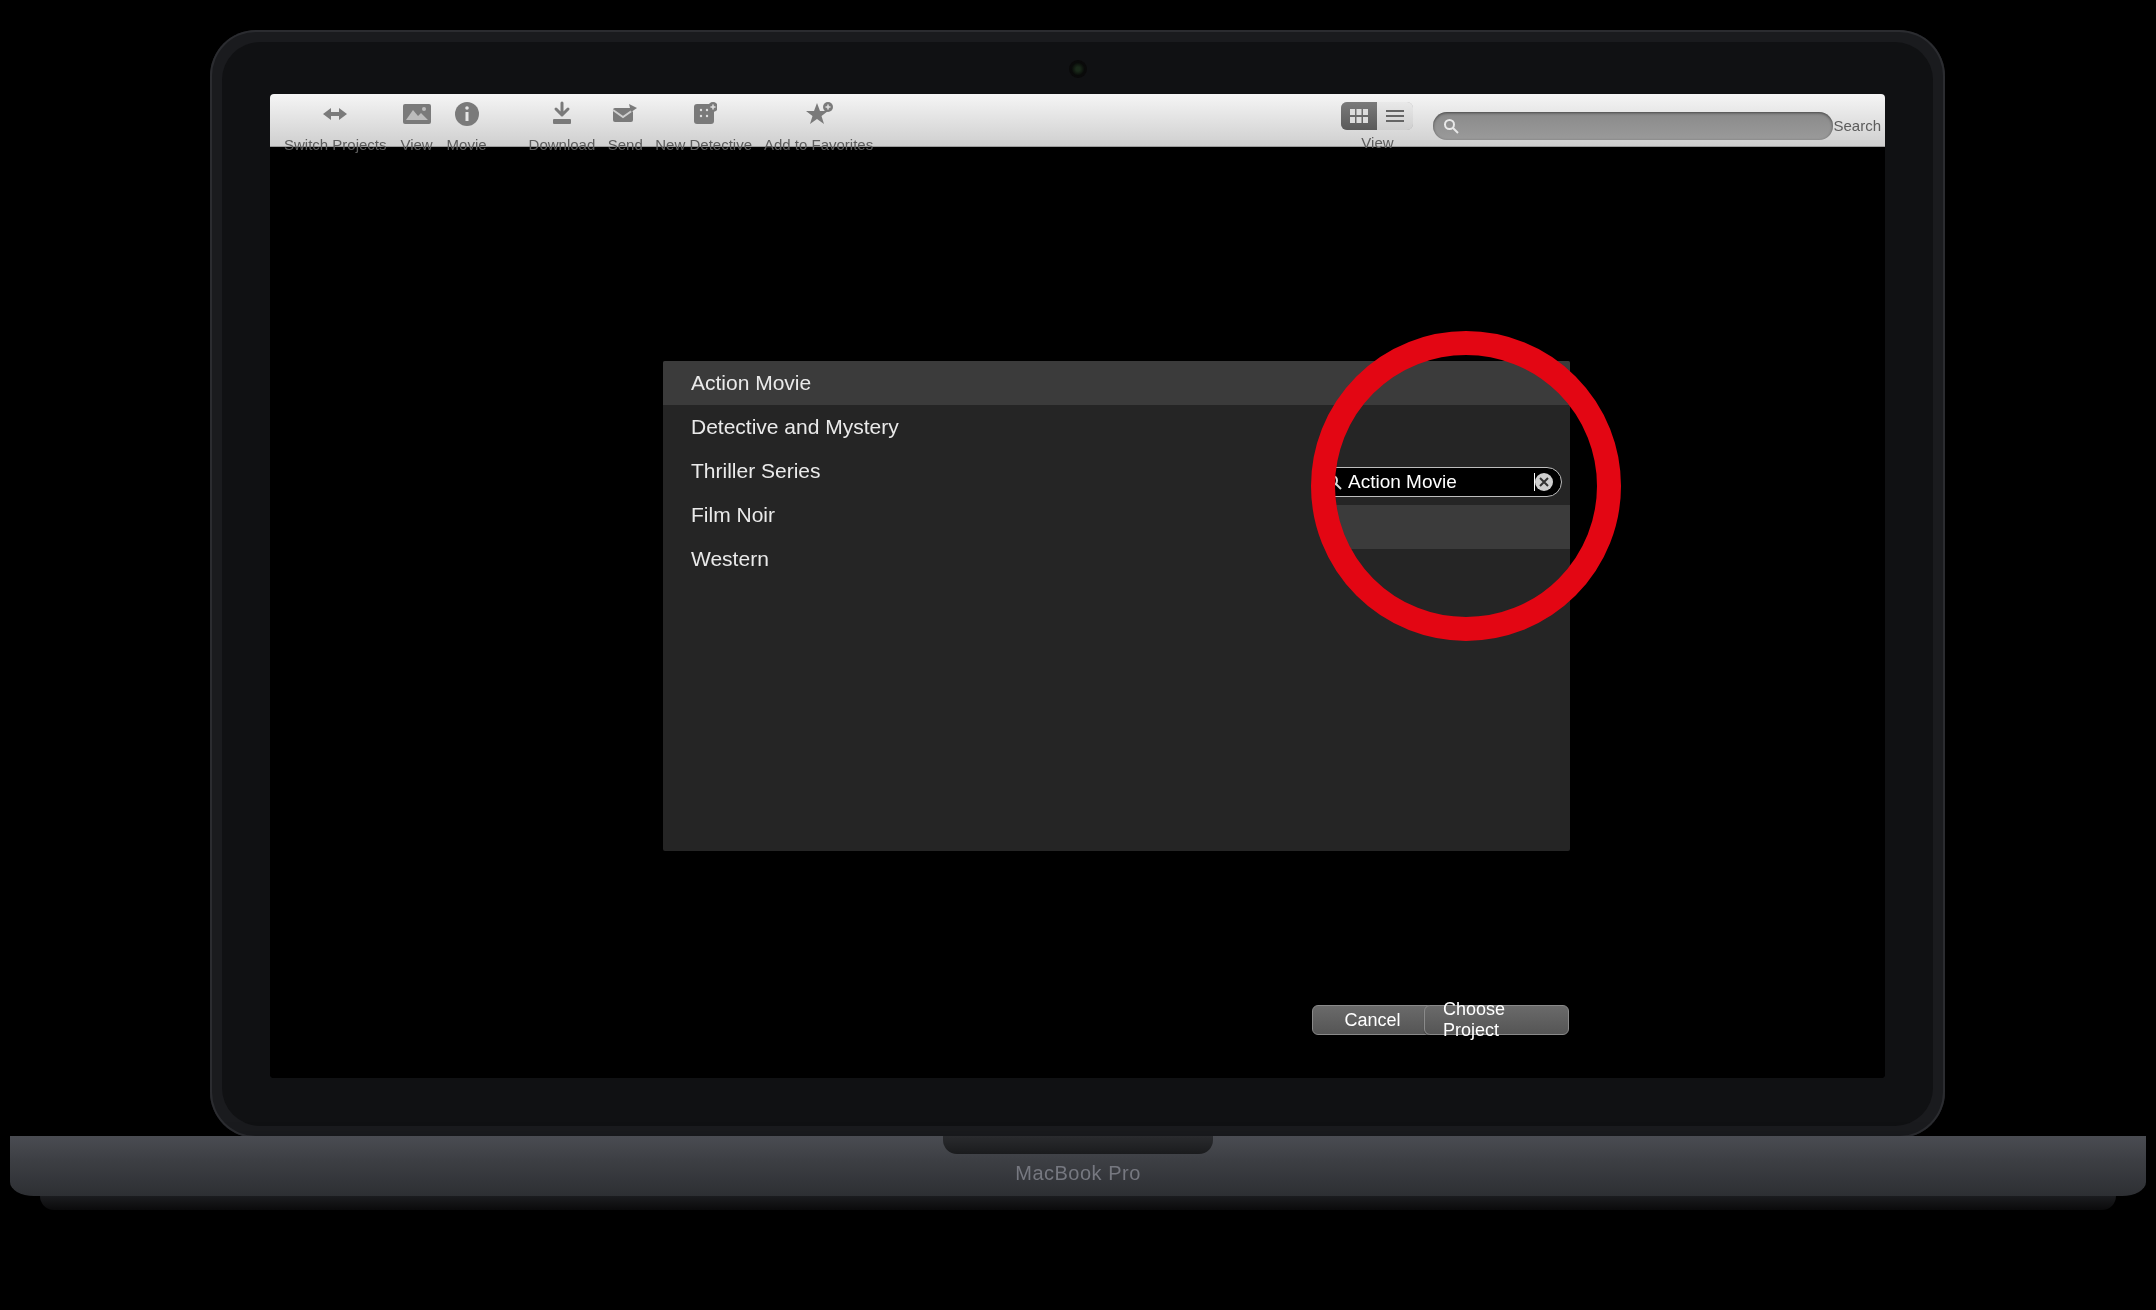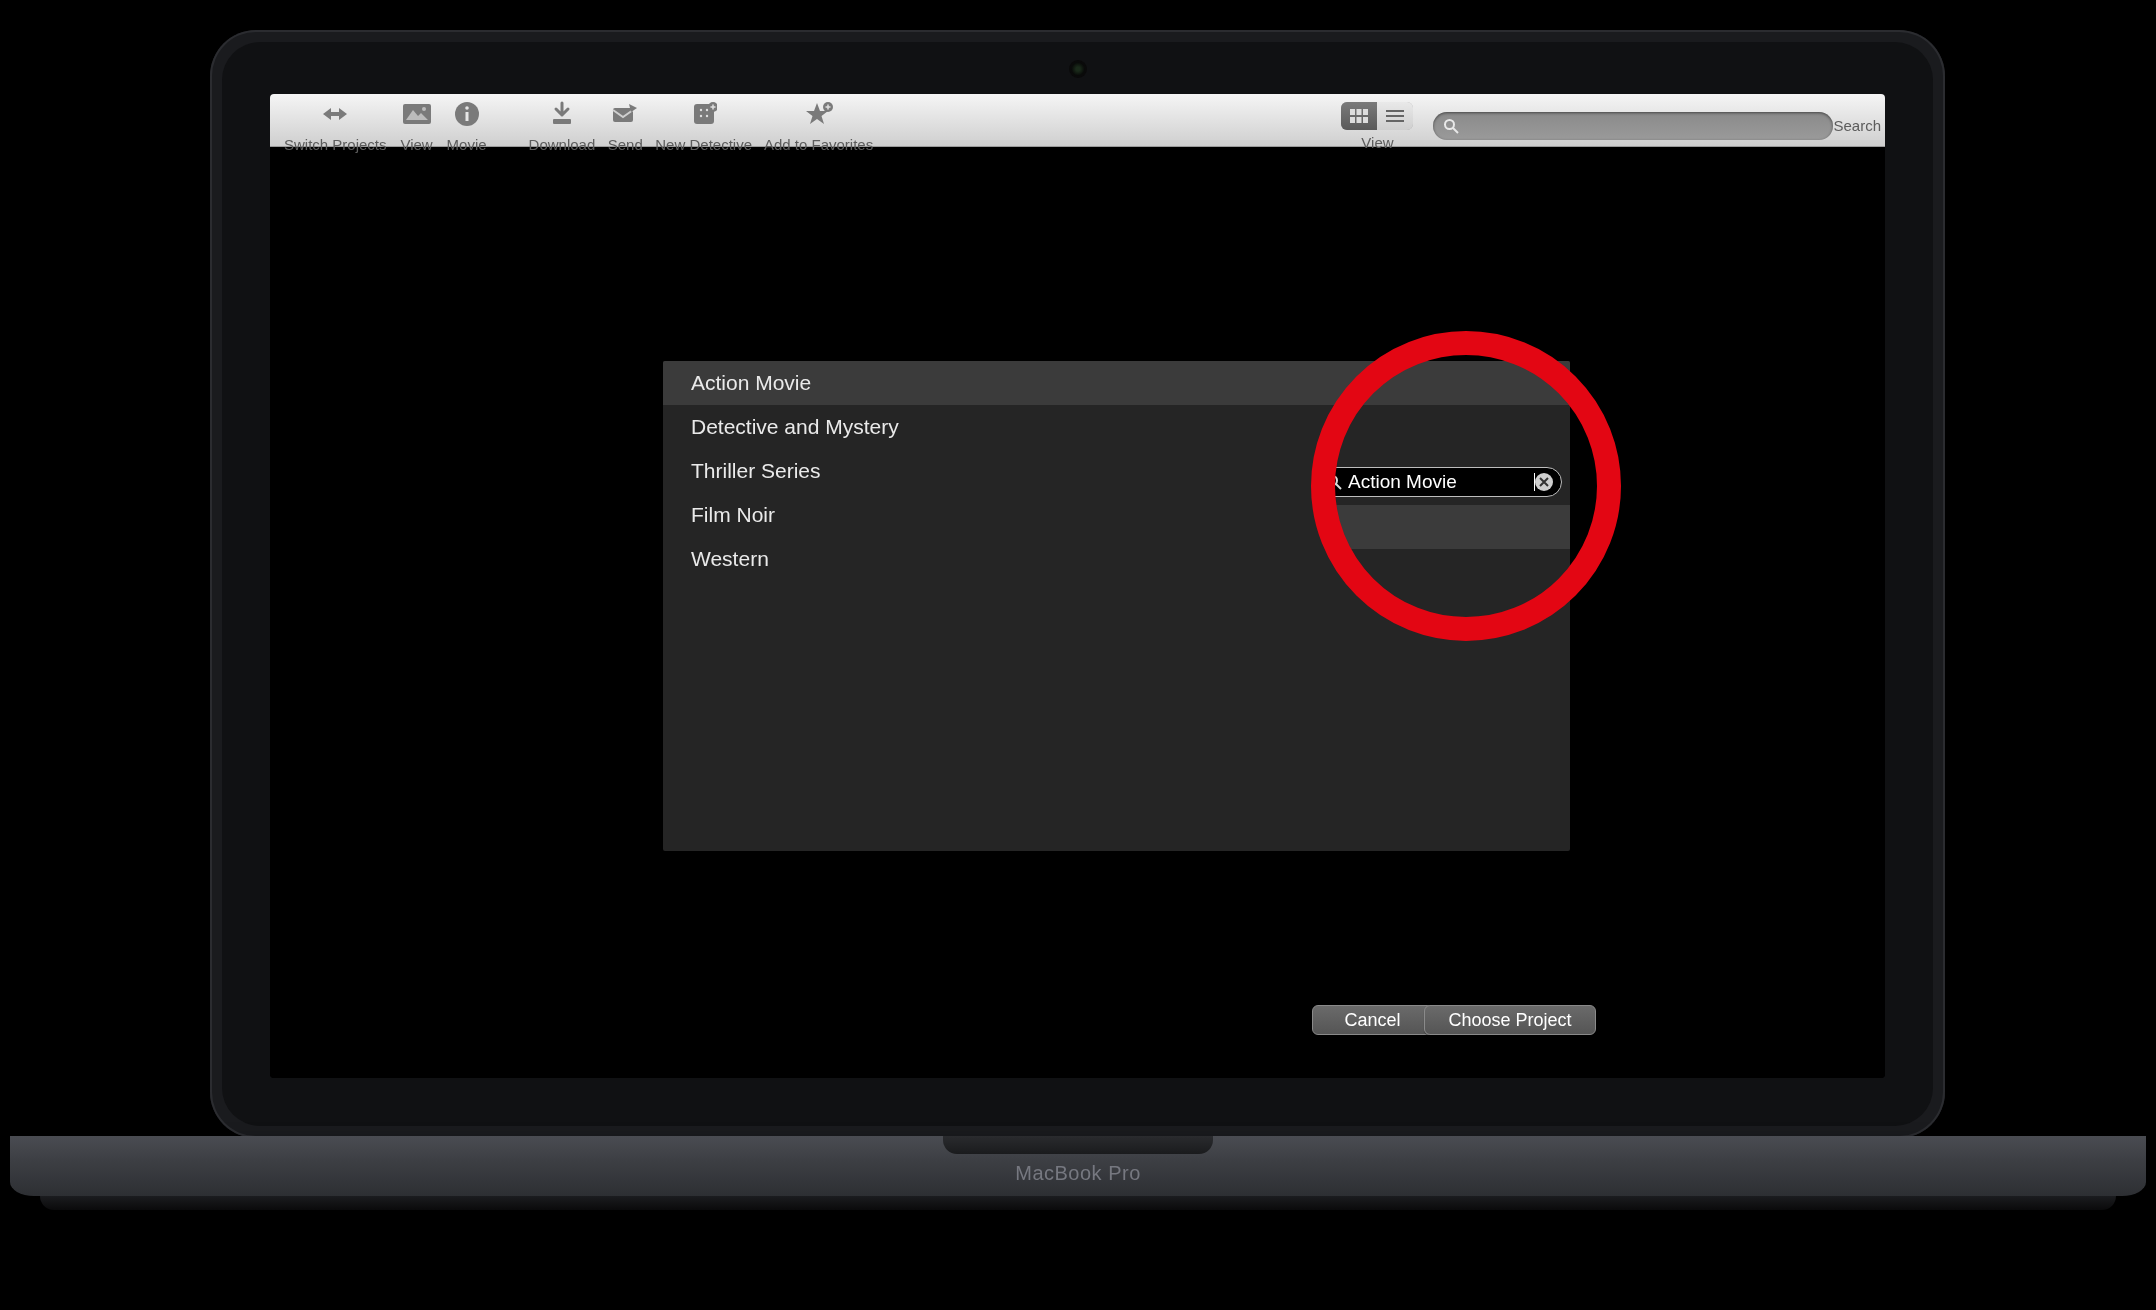--- a/index.html
+++ b/index.html
@@ -230,21 +230,21 @@
     padding: 0 18px;
     font-size: 18px;
     color:#fff;
     background: linear-gradient(180deg,#6a6a6a 0%, #555 100%);
     border: 1px solid #8a8a8a;
     border-radius: 6px;
     display:flex; align-items:center; justify-content:center;
     box-shadow: 0 1px 1px rgba(0,0,0,.4);
   }
   .cancel-btn { left: 1042px; width: 121px; }
-  .choose-btn { left: 1154px; width: 172px; }
+  .choose-btn { left: 1154px; width: 145px; }
 
   
   .highlight-circle {
     position:absolute;
     left: 1041px;
     top: 166px;
     width: 310px;
     height: 310px;
     border: 24px solid #e30613;
     border-radius: 50%;

